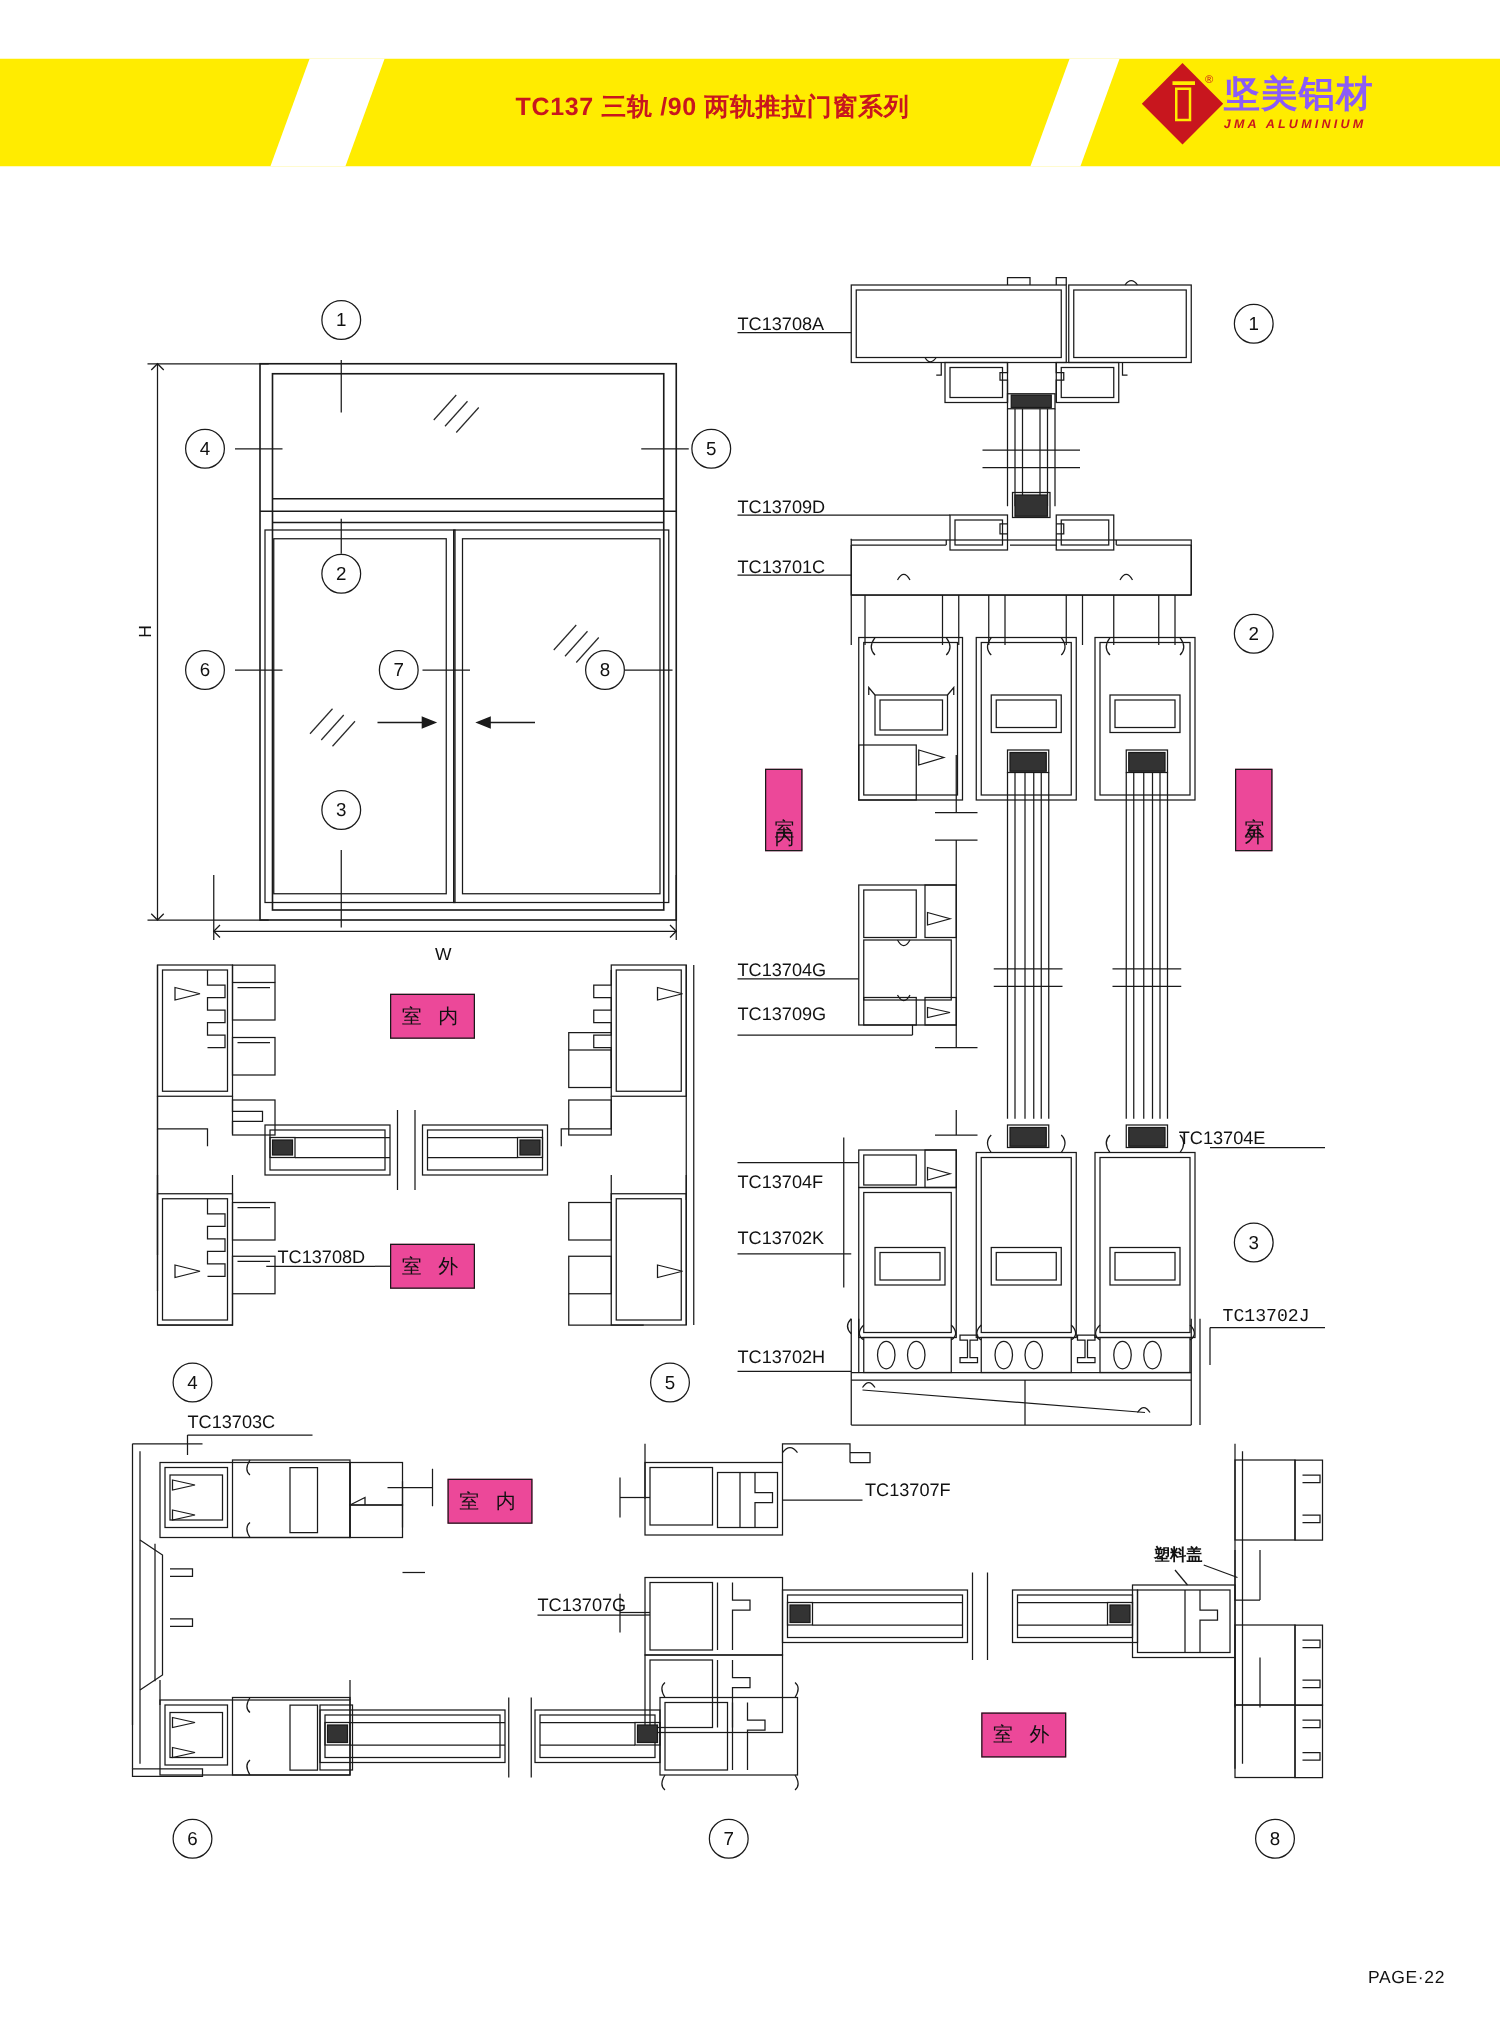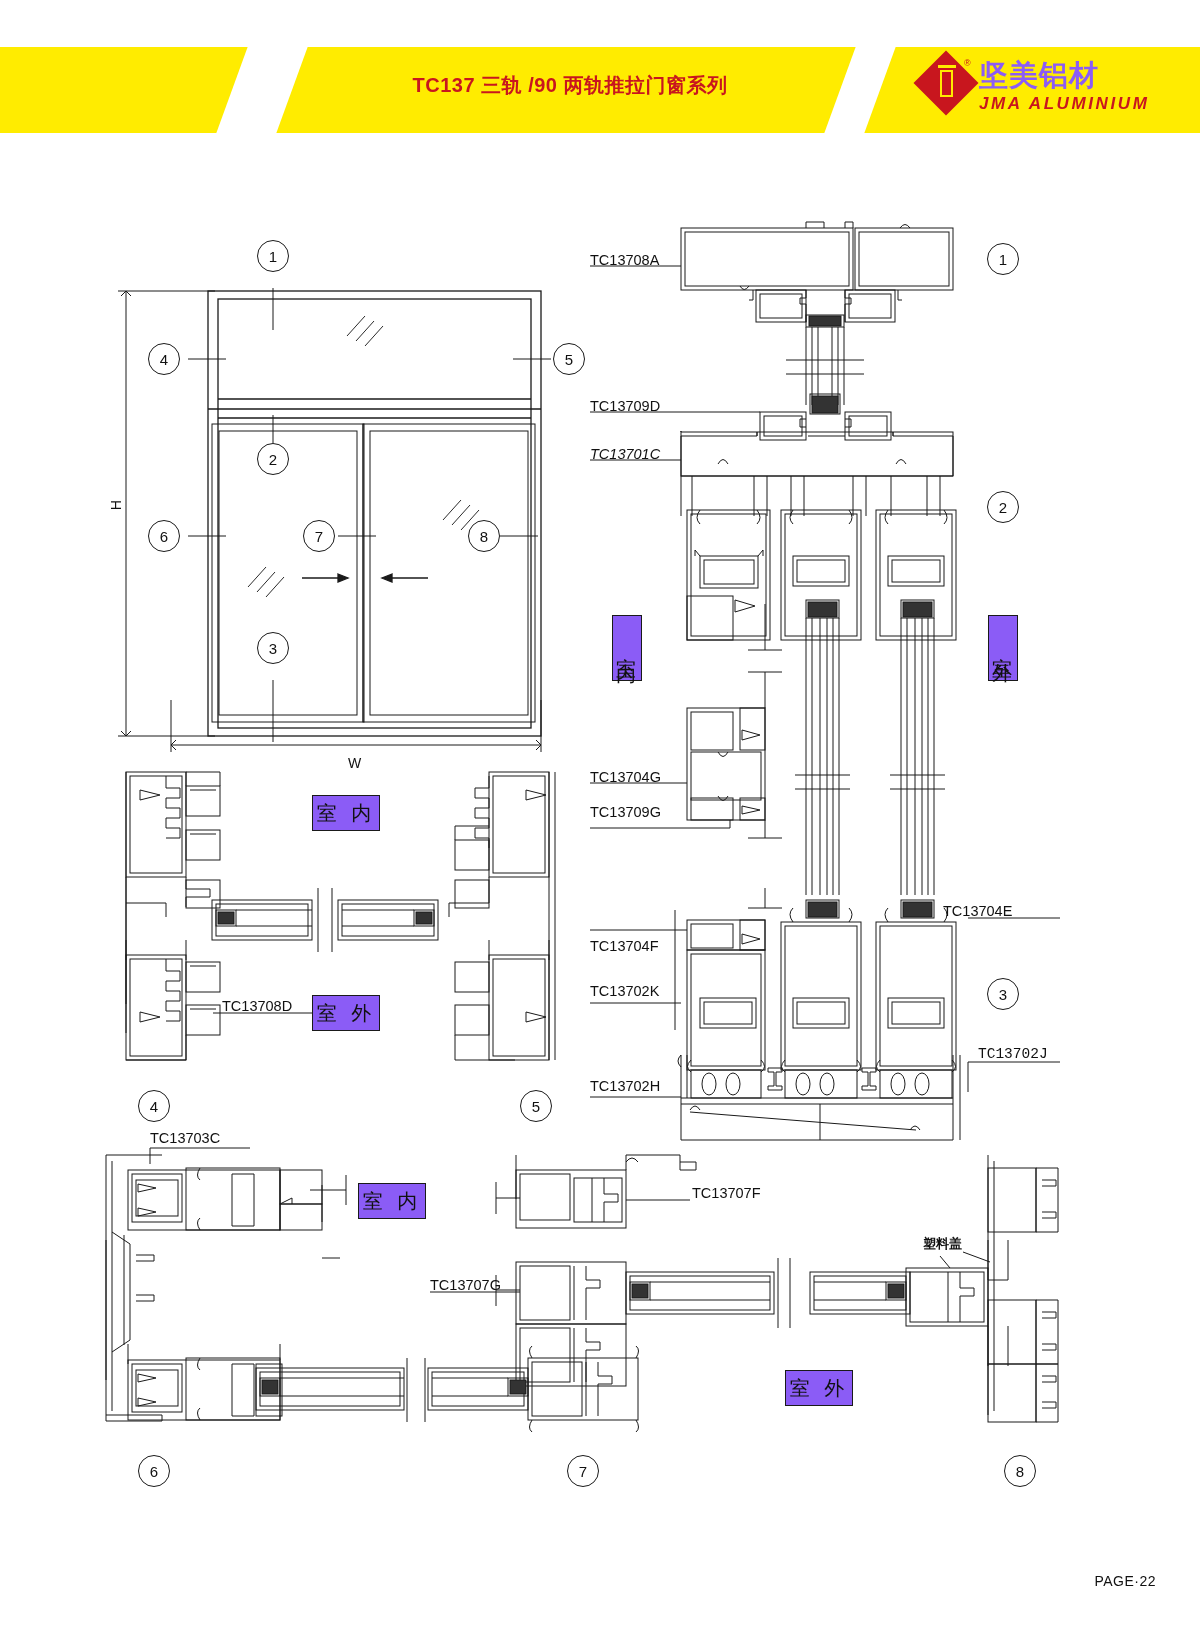--- a/index.html
+++ b/index.html
@@ -52,21 +52,21 @@
     position: absolute; left: 49px; top: 2px;
     color: #C8161E; font-size: 9px;
   }
   .logo-cn {
     position: absolute; left: 64px; top: 0px;
     color: #8b5cf6; font-weight: bold; font-size: 29px;
     letter-spacing: 1px; white-space: nowrap;
   }
   .logo-en {
     position: absolute; left: 64px; top: 38px;
-    color: #C8161E; font-weight: bold; font-size: 17px;
+    color: #C8161E; font-weight: bold; font-size: 10px;
     letter-spacing: 2.6px; white-space: nowrap;
     font-style: italic;
   }
 
   
   svg { position: absolute; left: 0; top: 0; overflow: visible; }
   .ln  { stroke: #1a1a1a; stroke-width: 1; fill: none; }
   .ln2 { stroke: #1a1a1a; stroke-width: 1.3; fill: none; }
   .glass { stroke: #2b2b2b; stroke-width: 1; fill: none; }
 
@@ -75,23 +75,23 @@
     border: 1.3px solid #1a1a1a; border-radius: 50%;
     display: flex; align-items: center; justify-content: center;
     font-size: 15px; color: #111; background: #fff;
     font-family: "Liberation Sans", sans-serif;
   }
   .partlabel {
     position: absolute; font-size: 14.5px; color: #111;
     white-space: nowrap; font-family: "Liberation Sans", sans-serif;
   }
   .cnbox {
-    position: absolute; border: 1.1px solid #1a1a1a; background: #8b5cf6;
+    position: absolute; border: 1.1px solid #1a1a1a; background: #ec4899;
     display: flex; align-items: center; justify-content: center;
-    font-size: 20px; color: #111; letter-spacing: 4px;
+    font-size: 16px; color: #111; letter-spacing: 4px;
     font-family: "DejaVu Sans", sans-serif;
   }
   .cnbox.vert {
     writing-mode: vertical-rl; letter-spacing: 7px;
   }
   .dimlabel {
     position: absolute; font-size: 14px; color: #111;
     font-family: "Liberation Sans", sans-serif;
   }
   .plainlabel {
@@ -413,21 +413,21 @@
       <line x1="590" y1="1003" x2="681" y2="1003"></line>
       <line x1="590" y1="1097" x2="681" y2="1097"></line>
       <line x1="968" y1="918" x2="1060" y2="918"></line>
       <line x1="968" y1="1062" x2="1060" y2="1062"></line>
       <line x1="968" y1="1062" x2="968" y2="1092"></line>
     </g>
   </svg>
 
   <div class="partlabel" style="left:590px; top:252px;">TC13708A</div>
   <div class="partlabel" style="left:590px; top:398px;">TC13709D</div>
-  <div class="partlabel" style="left:590px; top:446px;font-style:italic;">TC13701C</div>
+  <div class="partlabel" style="left:590px; top:446px;">TC13701C</div>
   <div class="partlabel" style="left:590px; top:769px;">TC13704G</div>
   <div class="partlabel" style="left:590px; top:804px;">TC13709G</div>
   <div class="partlabel" style="left:590px; top:938px;">TC13704F</div>
   <div class="partlabel" style="left:590px; top:983px;">TC13702K</div>
   <div class="partlabel" style="left:590px; top:1078px;">TC13702H</div>
   <div class="partlabel" style="left:943px; top:903px;">TC13704E</div>
   <div class="partlabel" style="left:978px; top:1046px;font-family:Liberation Mono, monospace;">TC13702J</div>
 
   <div class="bubble" style="left:987px; top:243px;">1</div>
   <div class="bubble" style="left:987px; top:491px;">2</div>

